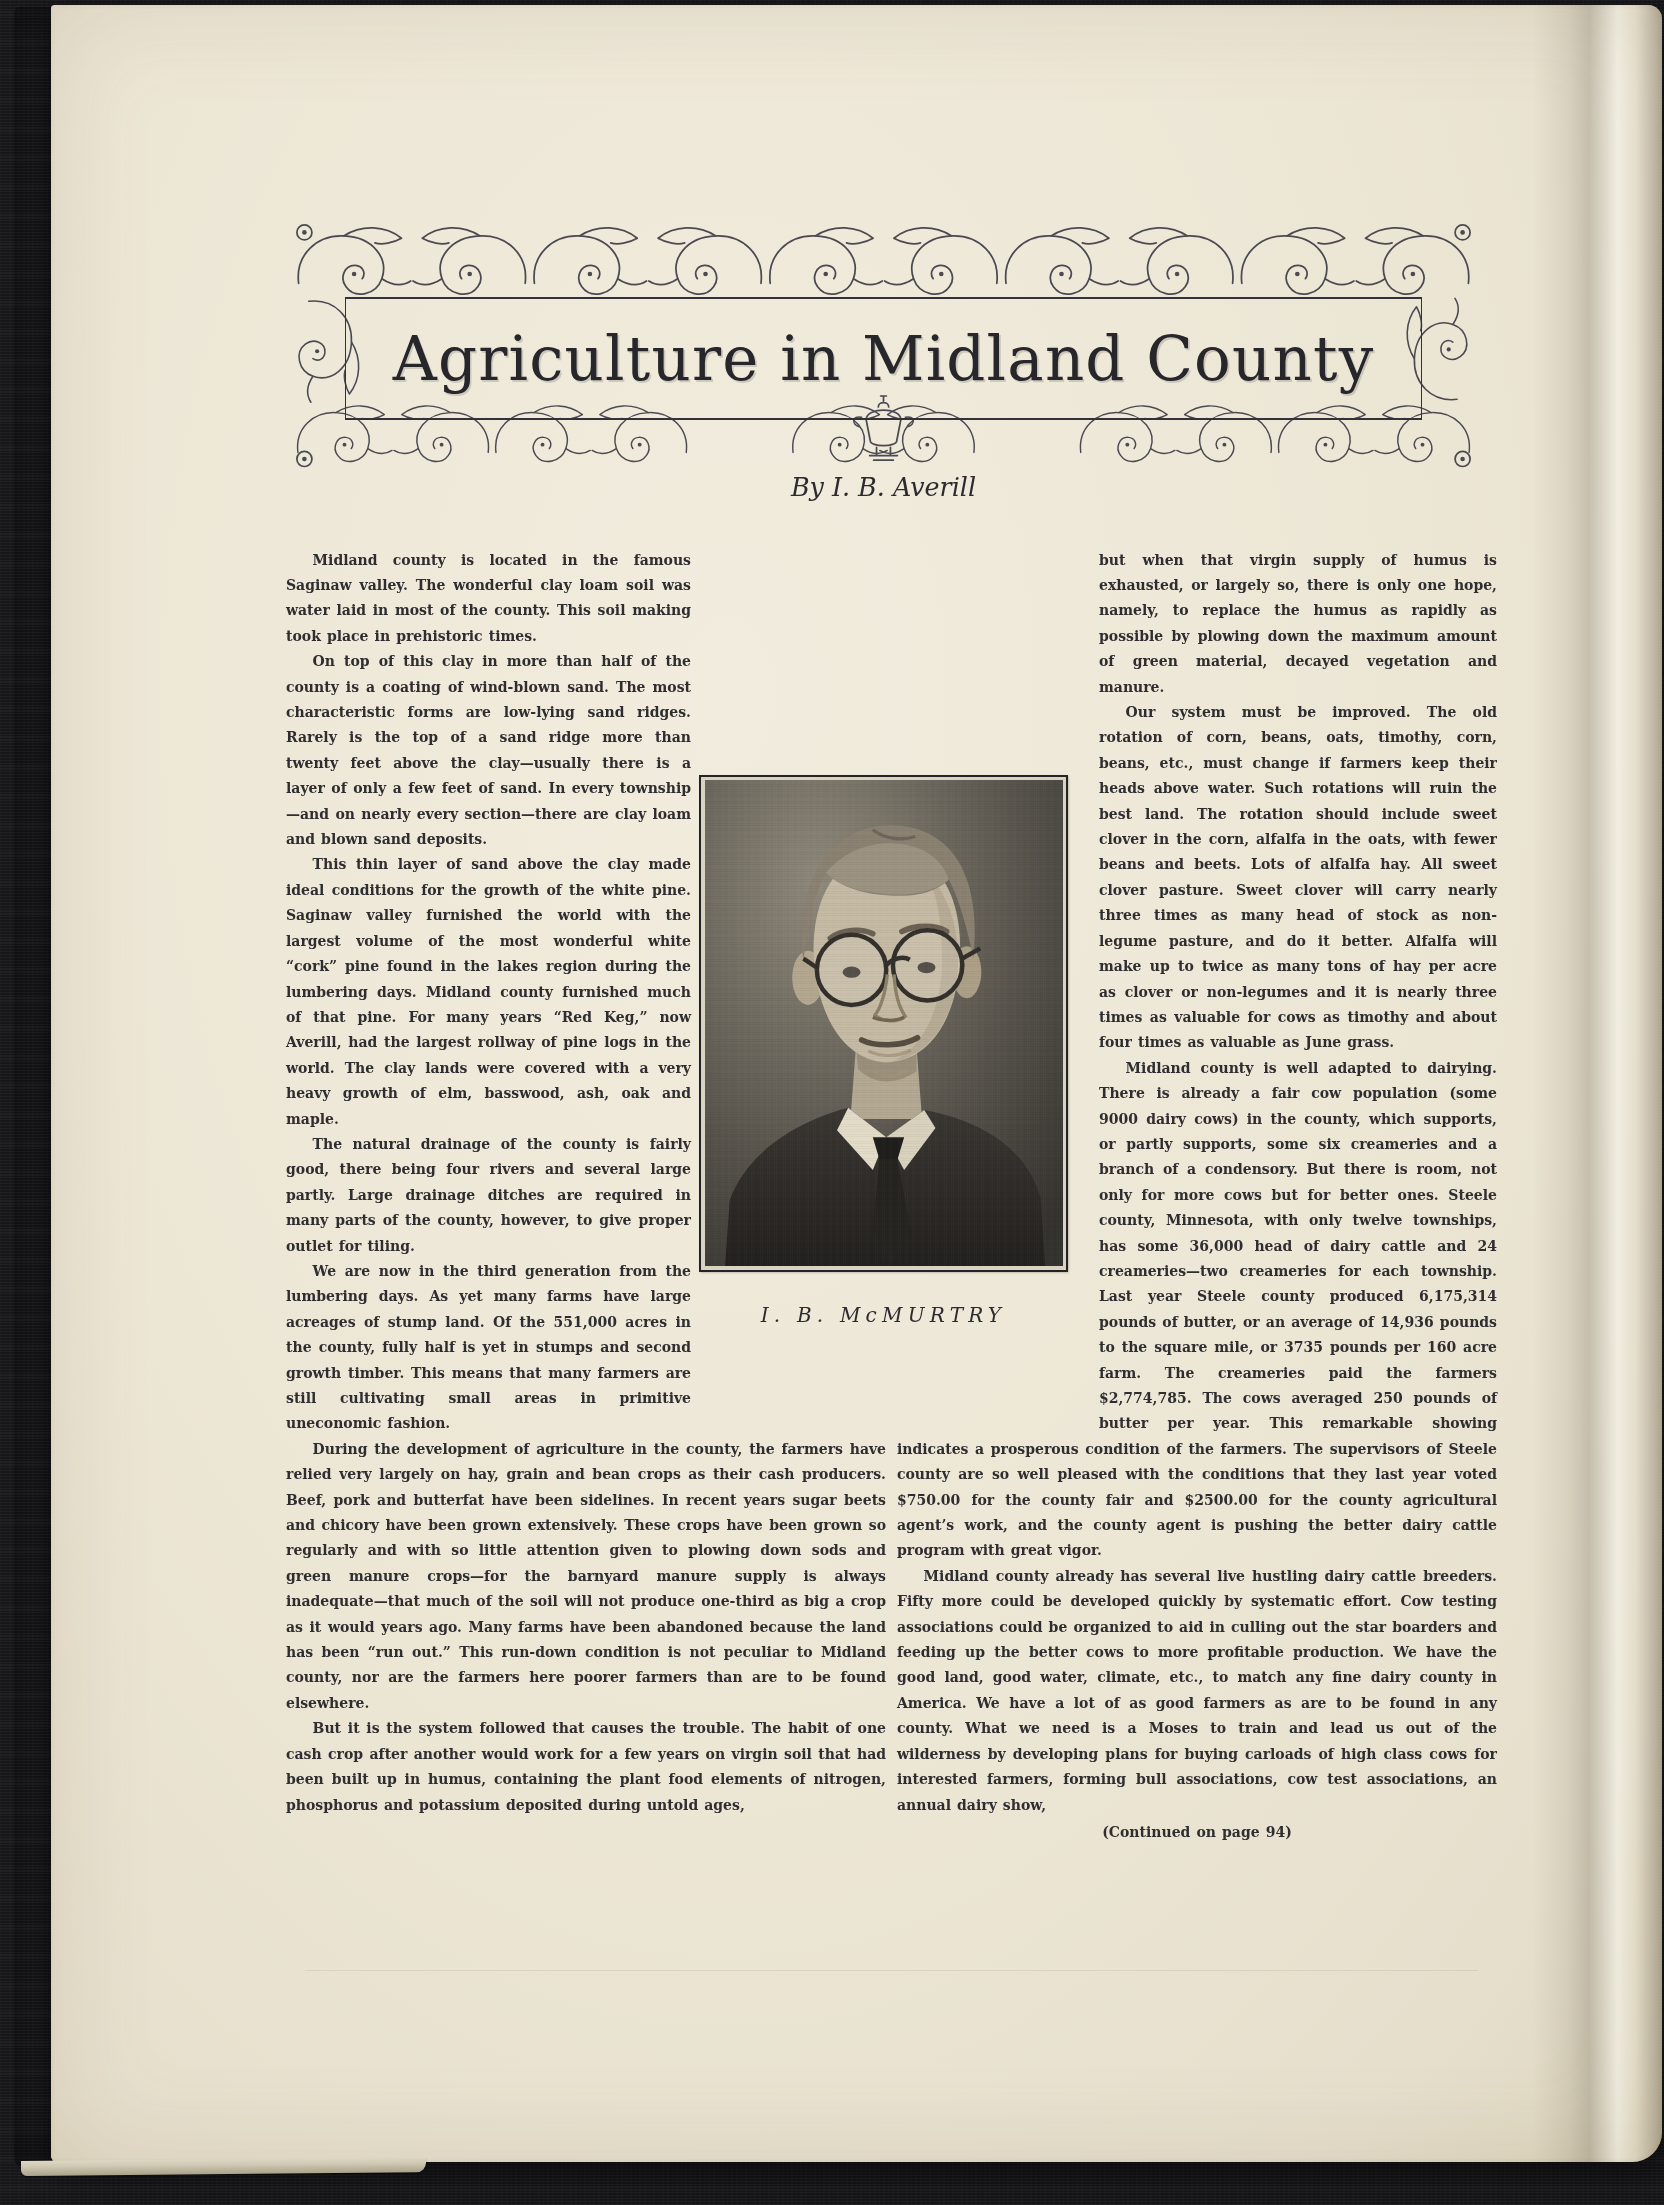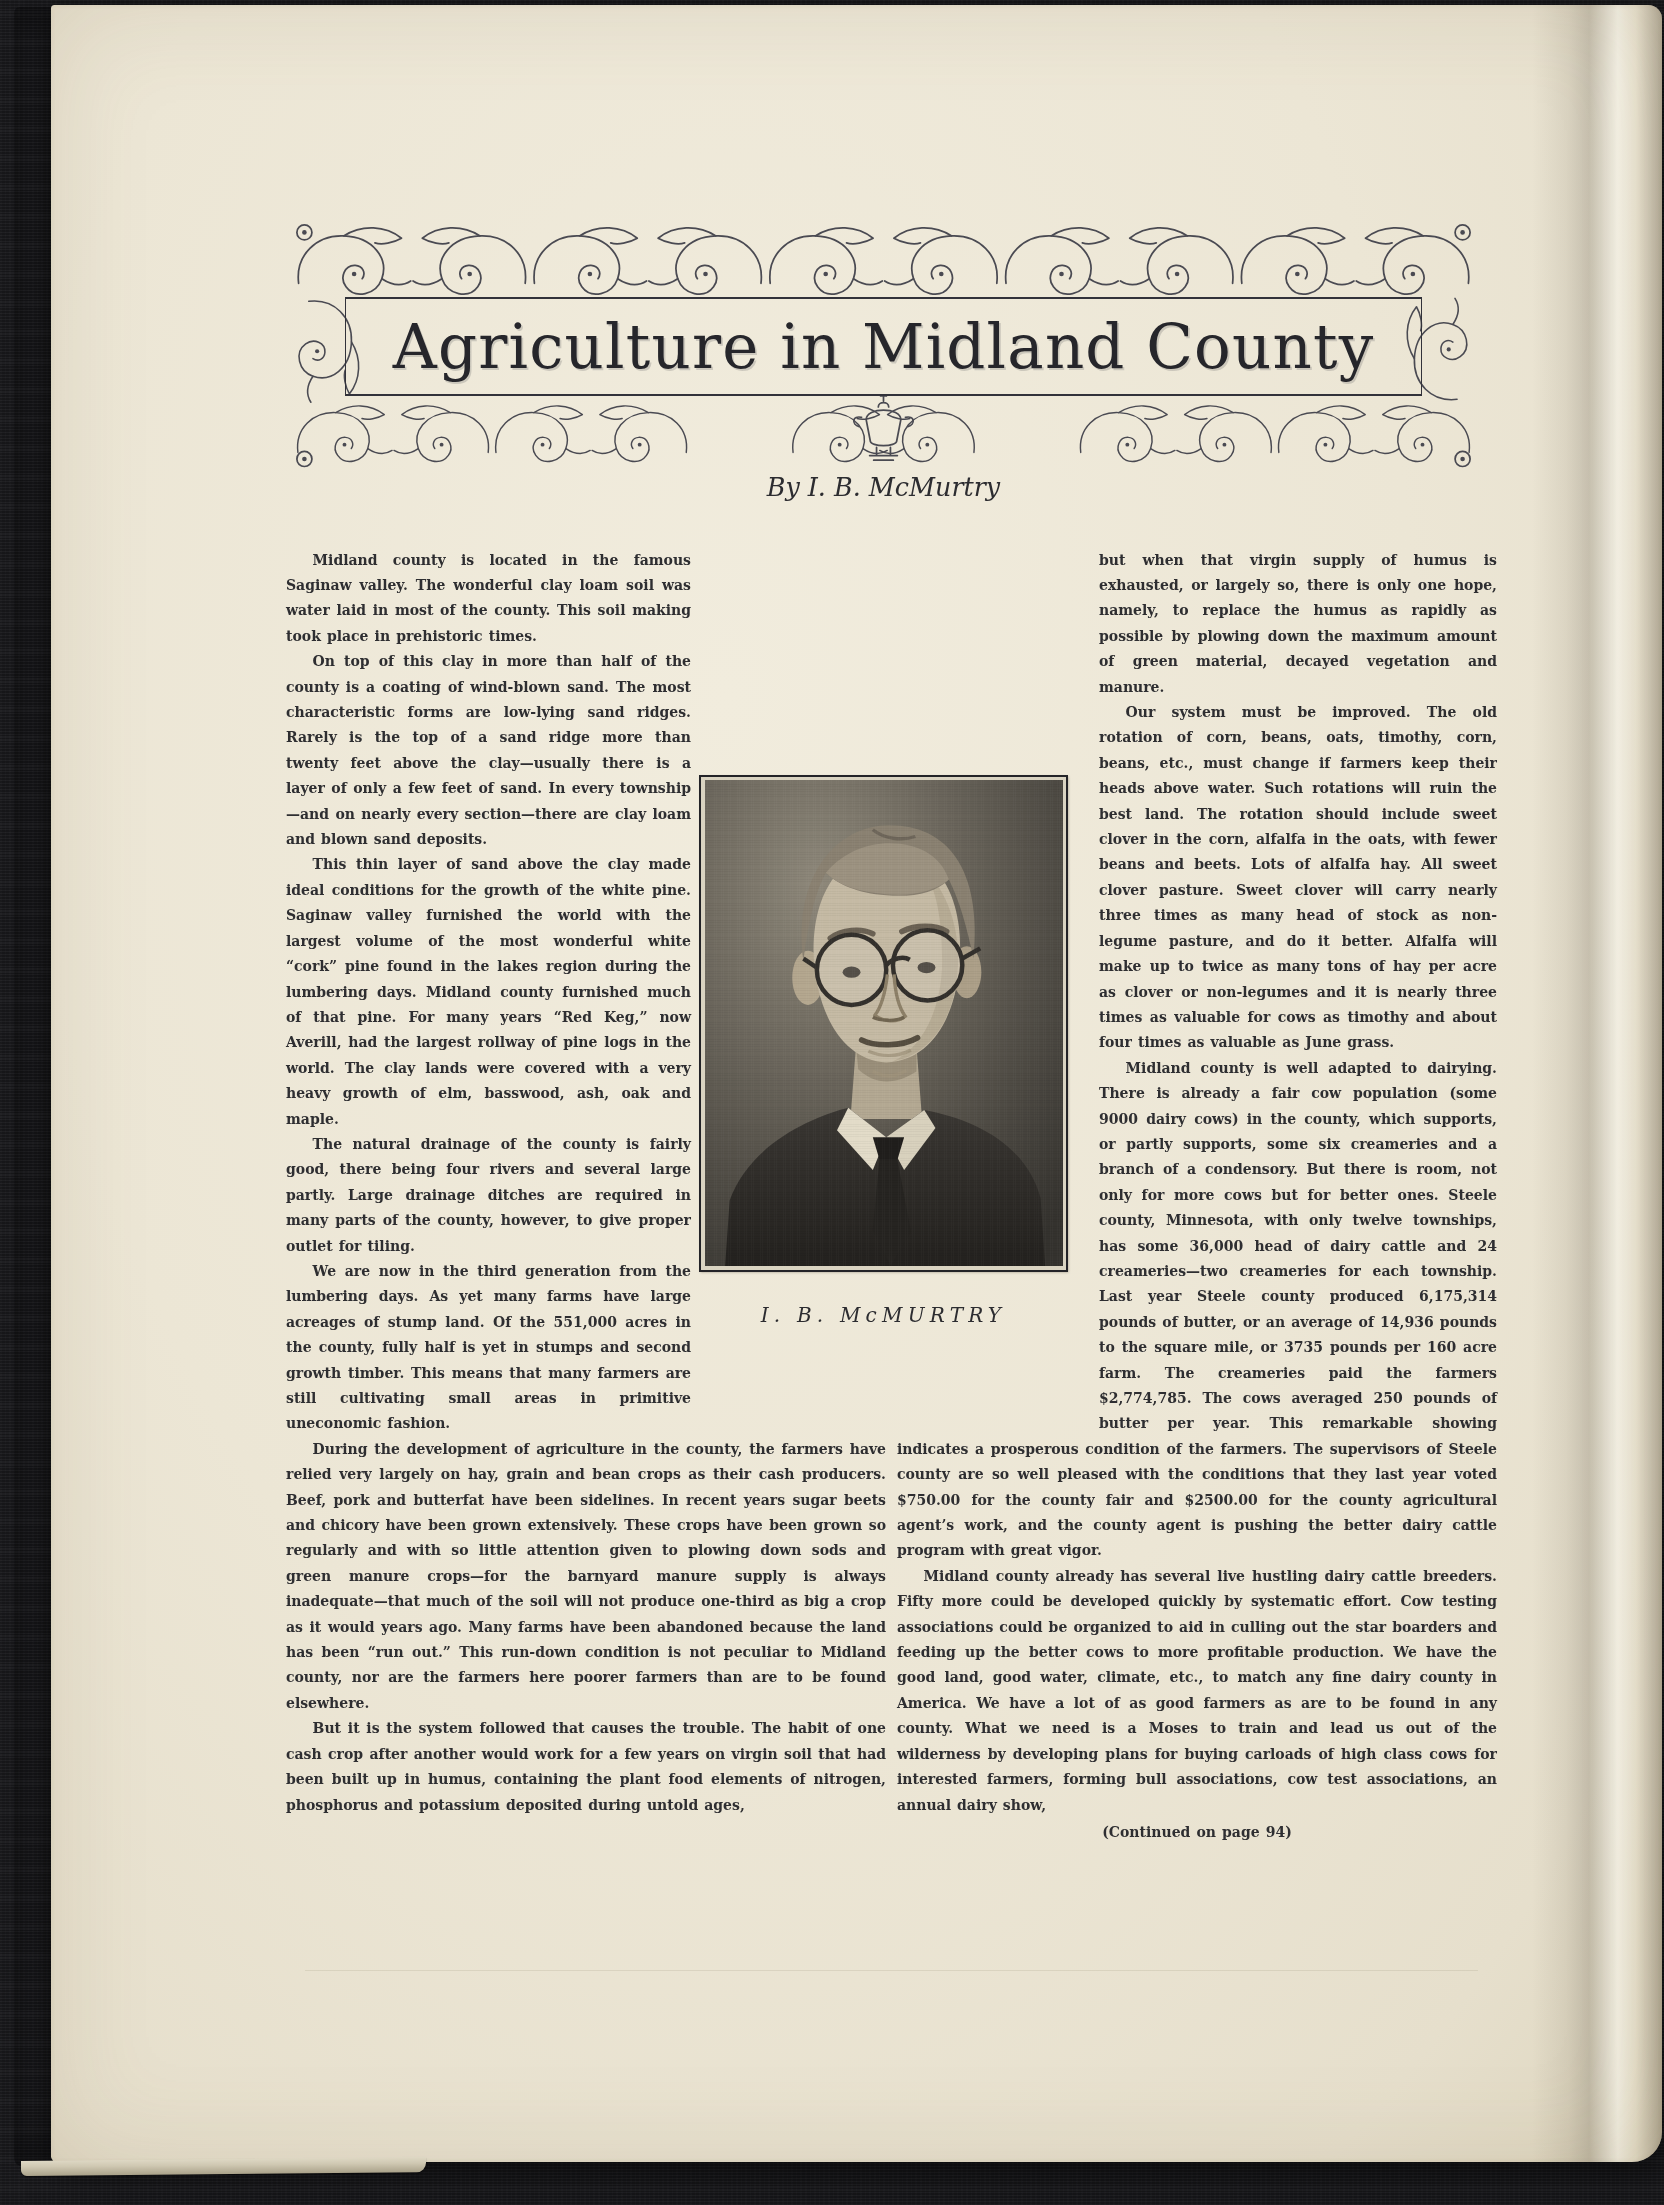--- a/index.html
+++ b/index.html
@@ -44,21 +44,21 @@
     border-radius:0 0 9.2px 5.8px; transform:skewY(-0.55deg);
     box-shadow:0 1.2px 1.2px rgba(0,0,0,0.45);
   }
 
   
   .ornament{position:absolute; left:243px; top:218px; width:1179px; height:246px;}
   .ornament svg{position:absolute; inset:0; width:100%; height:100%;}
   .o{fill:none; stroke:#4a4a52; stroke-width:3; stroke-linecap:round; stroke-linejoin:round;}
   .o-dot{fill:#4a4a52; stroke:none;}
   .title-box{
-    position:absolute; left:51px; top:74px; width:1077px; height:99px;
+    position:absolute; left:51px; top:74px; width:1077px; height:123px;
     border:solid #32323a; border-width:2.9px 1.7px; box-sizing:border-box;
     display:flex; align-items:center; justify-content:center;
   }
   .title-box h1{
     margin:0; font-size:61px; font-weight:normal; letter-spacing:1.2px;
     color:#26262b; white-space:nowrap;
     text-shadow:1.7px 1.7px 0 rgba(80,80,88,0.22);
   }
   .byline{
     position:absolute; left:243px; top:467px; width:1179px; text-align:center;
@@ -172,21 +172,21 @@
           <path class="o" d="M-38,6 C-54,2 -56,18 -42,22 M38,6 C54,2 56,18 42,22"></path>
           <path class="o" d="M-12,58 L-12,70 M12,58 L12,70 M-24,72 L24,72 M-17,80 L17,80"></path>
           <path class="o" d="M-9,-12 C-9,-22 9,-22 9,-12 M0,-22 L0,-30 M-5,-31 L5,-31"></path>
         </g>
       </svg>
       <div class="title-box">
         <h1>Agriculture in Midland County</h1>
       </div>
     </div>
 
-    <div class="byline">By I. B. McMurtry</div>
+    <div class="byline">By I. B. Averill</div>
 
     <div class="col col-left">
       <div class="cut cut-right"></div>
       <p class="para">Midland county is located in the famous Saginaw valley.  The wonderful clay loam soil was water laid in most of the county.  This soil making took place in prehistoric times.</p>
       <p class="para">On top of this clay in more than half of the county is a coating of wind-blown sand.  The most characteristic forms are low-lying sand ridges.  Rarely is the top of a sand ridge more than twenty feet above the clay—usually there is a layer of only a few feet of sand.  In every township—and on nearly every section—there are clay loam and blown sand deposits.</p>
       <p class="para">This thin layer of sand above the clay made ideal conditions for the growth of the white pine.  Saginaw valley furnished the world with the largest volume of the most wonderful white “cork” pine found in the lakes region during the lumbering days.  Midland county furnished much of that pine.  For many years “Red Keg,” now Averill, had the largest rollway of pine logs in the world.  The clay lands were covered with a very heavy growth of elm, basswood, ash, oak and maple.</p>
       <p class="para">The natural drainage of the county is fairly good, there being four rivers and several large partly.  Large drainage ditches are required in many parts of the county, however, to give proper outlet for tiling.</p>
       <p class="para">We are now in the third generation from the lumbering days.  As yet many farms have large acreages of stump land.  Of the 551,000 acres in the county, fully half is yet in stumps and second growth timber.  This means that many farmers are still cultivating small areas in primitive uneconomic fashion.</p>
       <p class="para">During the development of agriculture in the county, the farmers have relied very largely on hay, grain and bean crops as their cash producers.  Beef, pork and butterfat have been sidelines.  In recent years sugar beets and chicory have been grown extensively.  These crops have been grown so regularly and with so little attention given to plowing down sods and green manure crops—for the barnyard manure supply is always inadequate—that much of the soil will not produce one-third as big a crop as it would years ago.  Many farms have been abandoned because the land has been “run out.”  This run-down condition is not peculiar to Midland county, nor are the farmers here poorer farmers than are to be found elsewhere.</p>
       <p class="para">But it is the system followed that causes the trouble.  The habit of one cash crop after another would work for a few years on virgin soil that had been built up in humus, containing the plant food elements of nitrogen, phosphorus and potassium deposited during untold ages,</p>

